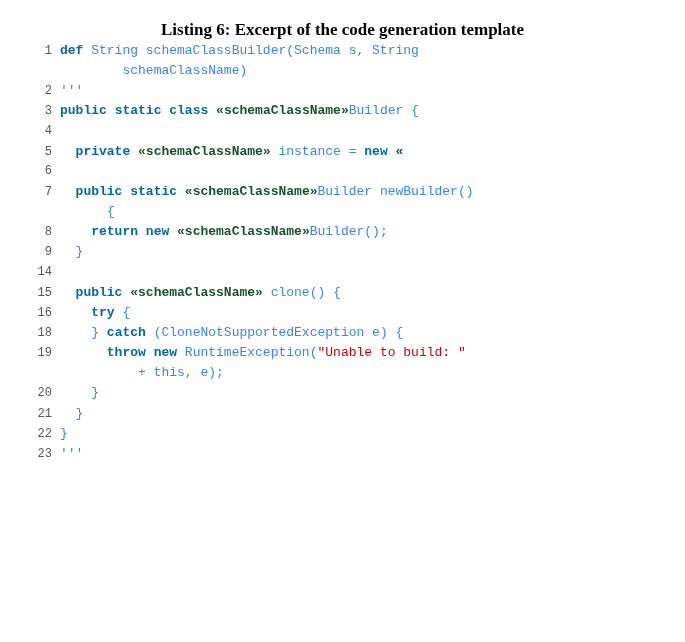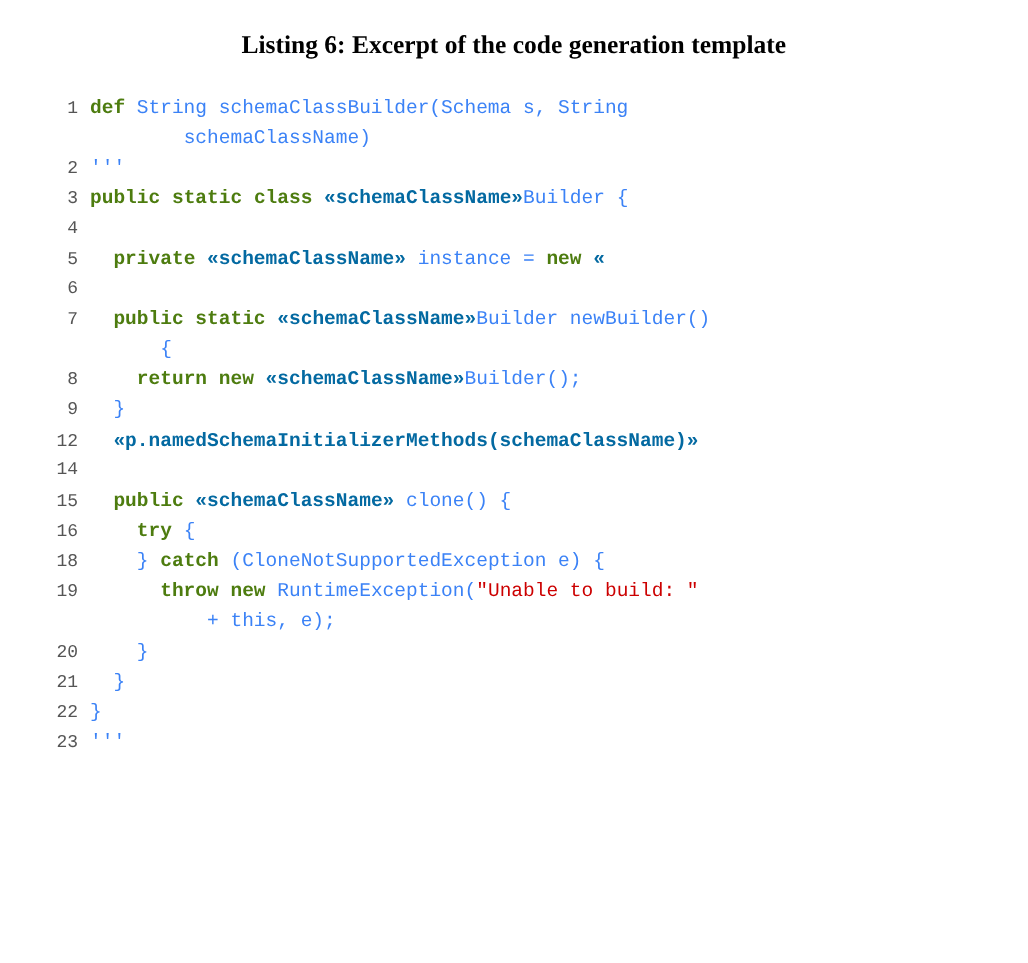--- a/index.html
+++ b/index.html
@@ -14,21 +14,21 @@
       width: 685px;
       min-height: 642px;
       padding: 20px 30px;
       color: #000000;
     }
 
     .listing-title {
       text-align: center;
       font-size: 17px;
       font-weight: bold;
-      margin-bottom: 22px;
+      margin-bottom: 1px;
       font-family: Georgia, 'Times New Roman', serif;
     }
 
     .code-block {
       font-family: 'Courier New', Courier, monospace;
       font-size: 13px;
       line-height: 1.55;
       background: #ffffff;
       border: none;
       padding: 0;
@@ -51,26 +51,26 @@
       font-family: 'Courier New', Courier, monospace;
     }
 
     .line-content {
       flex: 1;
       white-space: pre-wrap;
       word-break: break-all;
     }
 
     .kw {
-      color: #4d7c0f;
+      color: #0369a1;
       font-weight: bold;
     }
 
     .template-tag {
-      color: #0369a1;
+      color: #14532d;
       font-weight: bold;
     }
 
     .str {
       color: #cc0000;
     }
 
     .normal {
       color: #3b82f6;
     }
@@ -119,24 +119,20 @@
     </div>
     <div class="line">
       <span class="line-num">8</span>
       <span class="line-content"><span class="normal">    </span><span class="kw">return</span><span class="normal"> </span><span class="kw">new</span><span class="normal"> </span><span class="template-tag">«schemaClassName»</span><span class="normal">Builder();</span></span>
     </div>
     <div class="line">
       <span class="line-num">9</span>
       <span class="line-content"><span class="normal">  }</span></span>
     </div>
     <div class="line">
-      <span class="line-num">12</span>
-      <span class="line-content"><span class="normal">  </span><span class="template-tag">«p.namedSchemaInitializerMethods(schemaClassName)»</span></span>
-    </div>
-    <div class="line">
       <span class="line-num">14</span>
       <span class="line-content"></span>
     </div>
     <div class="line">
       <span class="line-num">15</span>
       <span class="line-content"><span class="normal">  </span><span class="kw">public</span><span class="normal"> </span><span class="template-tag">«schemaClassName»</span><span class="normal"> clone() {</span></span>
     </div>
     <div class="line">
       <span class="line-num">16</span>
       <span class="line-content"><span class="normal">    </span><span class="kw">try</span><span class="normal"> {</span></span>

